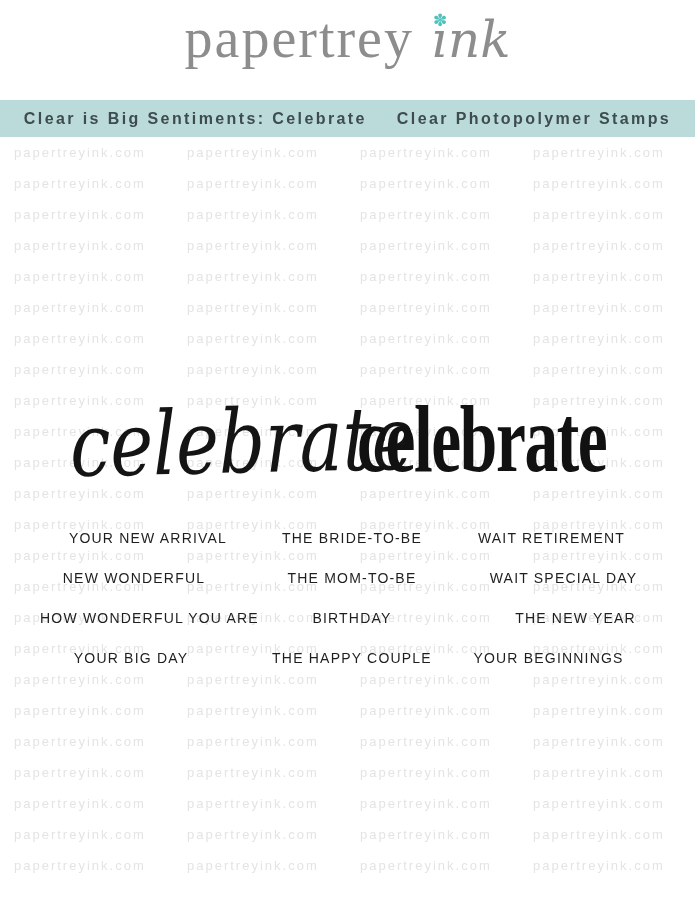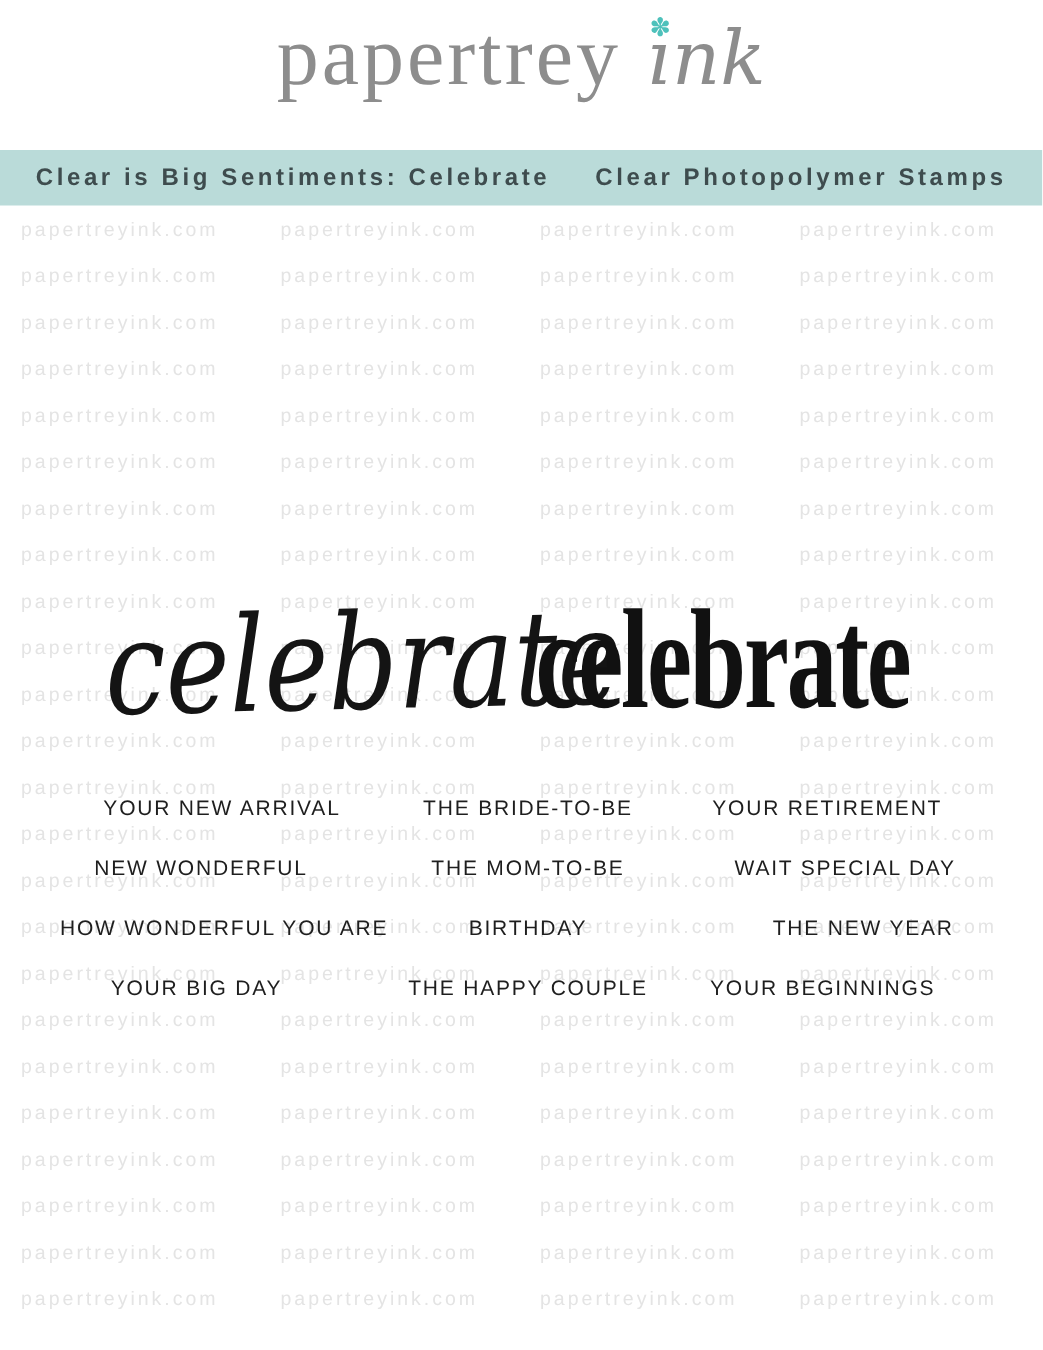--- a/index.html
+++ b/index.html
@@ -259,21 +259,21 @@
     <span>Clear Photopolymer Stamps</span>
   </div>
 
 
   <div class="script-celebrate">celebrate</div>
   <div class="bold-celebrate">celebrate</div>
 
   <div class="phrase-grid">
     <span class="pc">YOUR NEW ARRIVAL</span>
     <span class="pc">THE BRIDE-TO-BE</span>
-    <span class="pc">YOUR RETIREMENT</span>
+    <span class="pc">WAIT RETIREMENT</span>
     <span class="pc">NEW WONDERFUL</span>
     <span class="pc">THE MOM-TO-BE</span>
     <span class="pc">WAIT SPECIAL DAY</span>
     <span class="pc">HOW WONDERFUL YOU ARE</span>
     <span class="pc">BIRTHDAY</span>
     <span class="pc">THE NEW YEAR</span>
     <span class="pc">YOUR BIG DAY</span>
     <span class="pc">THE HAPPY COUPLE</span>
     <span class="pc">YOUR BEGINNINGS</span>
   </div>

